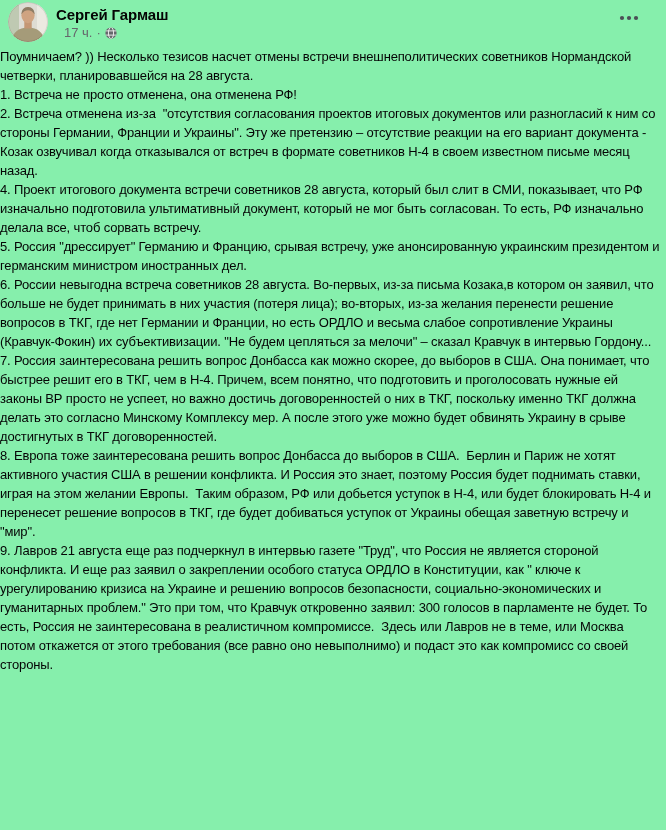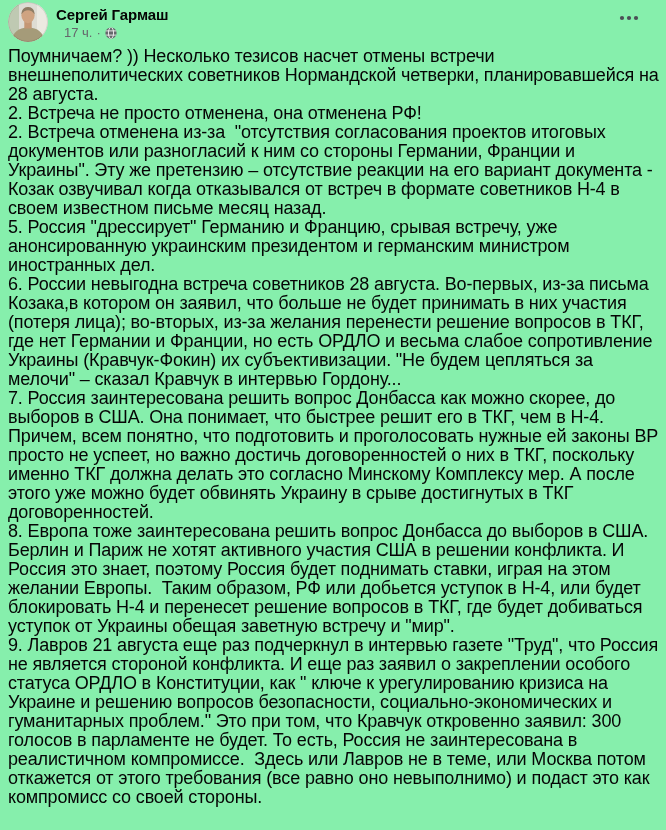--- a/index.html
+++ b/index.html
@@ -67,22 +67,22 @@
     top: 10px;
     width: 24px;
     height: 16px;
     display: flex;
     align-items: center;
     justify-content: center;
     cursor: pointer;
     border-radius: 4px;
   }
   .post-text {
-    padding: 3px 6px 0 8px;
-    font-size: 18px;
+    padding: 3px 6px 0 0;
+    font-size: 13px;
     line-height: 19px;
     letter-spacing: -0.15px;
     color: #050505;
   }
   .post-paragraph {
     white-space: pre-wrap;
     margin: 0;
   }
 </style>
 </head>
@@ -139,22 +139,23 @@
         <circle cx="3" cy="3" r="2.1" fill="#4b4f56"></circle>
         <circle cx="10" cy="3" r="2.1" fill="#4b4f56"></circle>
         <circle cx="17" cy="3" r="2.1" fill="#4b4f56"></circle>
       </svg>
     </div>
 
   </div>
 
   <div class="post-text">
     <div class="post-paragraph">Поумничаем? )) Несколько тезисов насчет отмены встречи внешнеполитических советников Нормандской четверки, планировавшейся на 28 августа.</div>
-    <div class="post-paragraph">2. Встреча не просто отменена, она отменена РФ!</div>
+    <div class="post-paragraph">1. Встреча не просто отменена, она отменена РФ!</div>
     <div class="post-paragraph">2. Встреча отменена из-за  "отсутствия согласования проектов итоговых документов или разногласий к ним со стороны Германии, Франции и Украины". Эту же претензию – отсутствие реакции на его вариант документа - Козак озвучивал когда отказывался от встреч в формате советников Н-4 в своем известном письме месяц назад.</div>
+    <div class="post-paragraph">4. Проект итогового документа встречи советников 28 августа, который был слит в СМИ, показывает, что РФ изначально подготовила ультимативный документ, который не мог быть согласован. То есть, РФ изначально делала все, чтоб сорвать встречу.</div>
     <div class="post-paragraph">5. Россия "дрессирует" Германию и Францию, срывая встречу, уже анонсированную украинским президентом и германским министром иностранных дел.</div>
     <div class="post-paragraph">6. России невыгодна встреча советников 28 августа. Во-первых, из-за письма Козака,в котором он заявил, что больше не будет принимать в них участия (потеря лица); во-вторых, из-за желания перенести решение вопросов в ТКГ, где нет Германии и Франции, но есть ОРДЛО и весьма слабое сопротивление Украины (Кравчук-Фокин) их субъективизации. "Не будем цепляться за мелочи" – сказал Кравчук в интервью Гордону...</div>
     <div class="post-paragraph">7. Россия заинтересована решить вопрос Донбасса как можно скорее, до выборов в США. Она понимает, что быстрее решит его в ТКГ, чем в Н-4. Причем, всем понятно, что подготовить и проголосовать нужные ей законы ВР просто не успеет, но важно достичь договоренностей о них в ТКГ, поскольку именно ТКГ должна делать это согласно Минскому Комплексу мер. А после этого уже можно будет обвинять Украину в срыве достигнутых в ТКГ договоренностей.</div>
     <div class="post-paragraph">8. Европа тоже заинтересована решить вопрос Донбасса до выборов в США.  Берлин и Париж не хотят активного участия США в решении конфликта. И Россия это знает, поэтому Россия будет поднимать ставки, играя на этом желании Европы.  Таким образом, РФ или добьется уступок в Н-4, или будет блокировать Н-4 и перенесет решение вопросов в ТКГ, где будет добиваться уступок от Украины обещая заветную встречу и "мир".</div>
     <div class="post-paragraph">9. Лавров 21 августа еще раз подчеркнул в интервью газете "Труд", что Россия не является стороной конфликта. И еще раз заявил о закреплении особого статуса ОРДЛО в Конституции, как " ключе к урегулированию кризиса на Украине и решению вопросов безопасности, социально-экономических и гуманитарных проблем." Это при том, что Кравчук откровенно заявил: 300 голосов в парламенте не будет. То есть, Россия не заинтересована в реалистичном компромиссе.  Здесь или Лавров не в теме, или Москва потом откажется от этого требования (все равно оно невыполнимо) и подаст это как компромисс со своей стороны.</div>
   </div>
 
 </div>
 
 </body></html>

